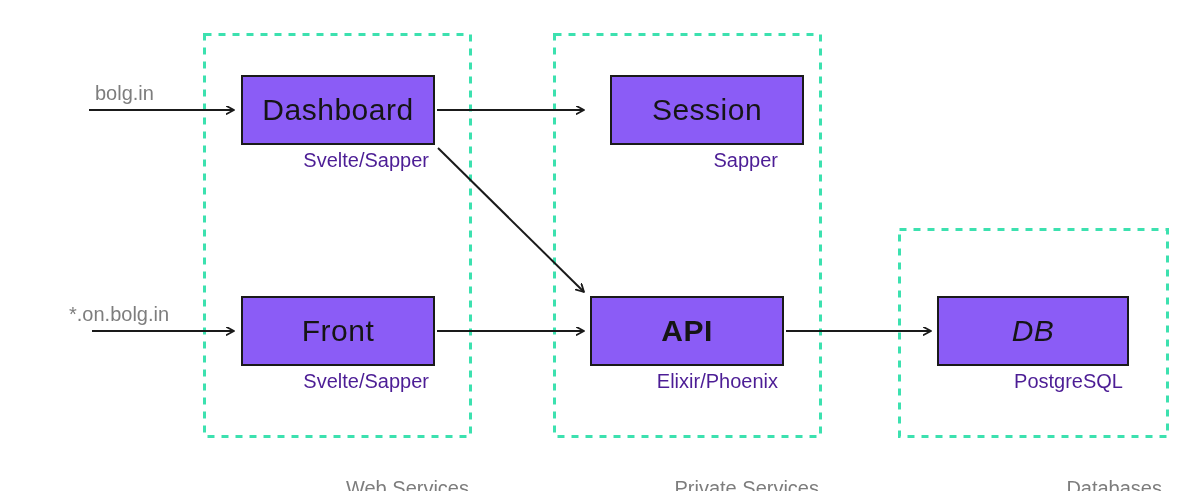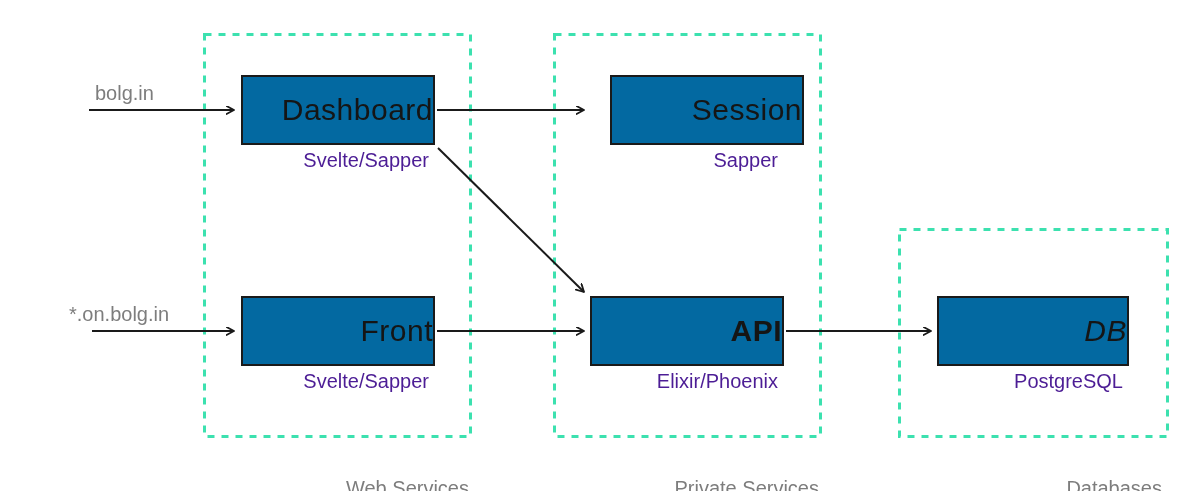--- a/index.html
+++ b/index.html
@@ -17,25 +17,25 @@
   }
   .wires {
     position: absolute;
     left: 0;
     top: 0;
     width: 1200px;
     height: 491px;
   }
   .node {
     position: absolute;
-    background: #0369a1;
+    background: #8b5cf6;
     border: 2px solid #1a1a1a;
     display: flex;
     align-items: center;
-    justify-content: flex-end;
+    justify-content: center;
     font-size: 30px;
     color: #151515;
     letter-spacing: 0.5px;
     box-sizing: border-box;
   }
   .sublabel {
     position: absolute;
     font-size: 20px;
     color: #4c1d95;
     text-align: right;

